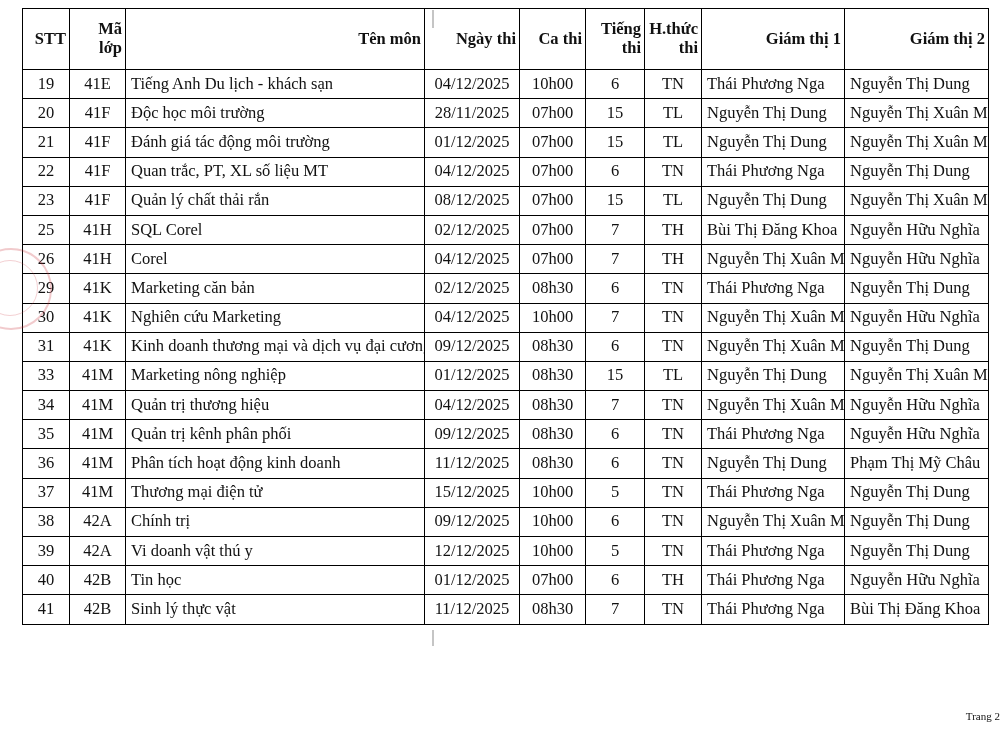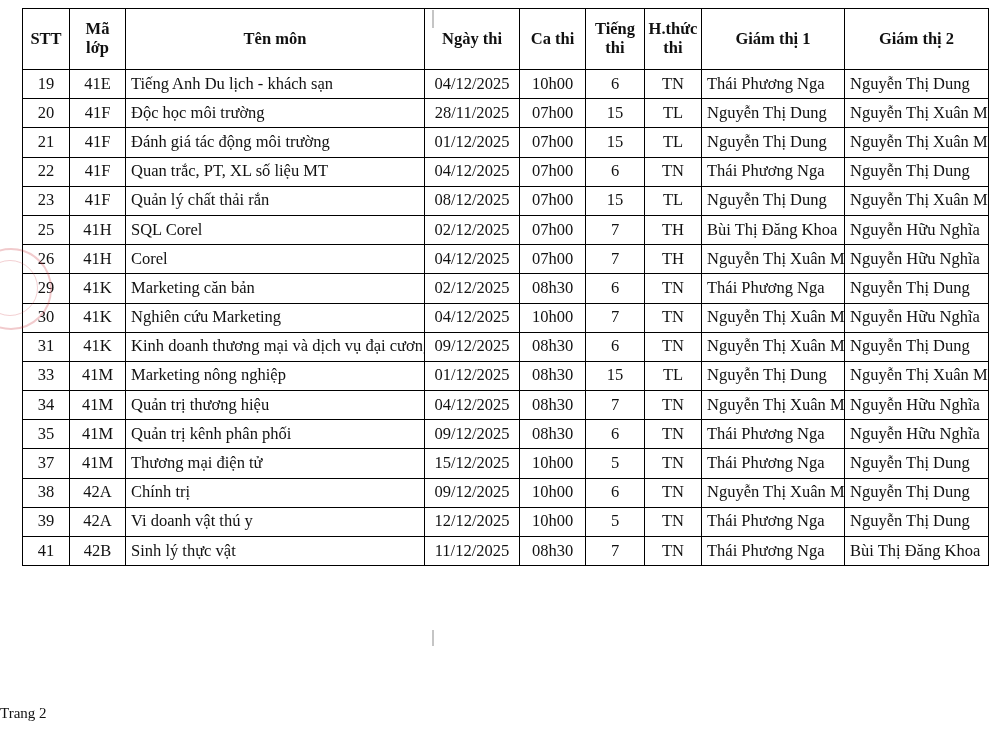--- a/index.html
+++ b/index.html
@@ -32,21 +32,21 @@
     border: 1.3px solid #000000;
     padding: 0 5px;
     font-size: 16.5px;
     line-height: 1.15;
     vertical-align: middle;
     height: 28.2px;
     overflow: hidden;
     white-space: nowrap;
   }
   table.exam thead th {
-    text-align: center;
+    text-align: right;
     font-weight: bold;
     font-size: 16.5px;
     height: 56px;
     padding: 2px 3px;
     white-space: normal;
   }
   
   col.c-stt    { width: 47px; }
   col.c-malop  { width: 56px; }
   col.c-tenmon { width: 299px; }
@@ -58,22 +58,22 @@
   col.c-gt2    { width: 144px; }
 
   td.stt, td.malop, td.ngaythi, td.cathi, td.phong, td.hthuc { text-align: center; }
   td.tenmon, td.gt1, td.gt2 { text-align: left; }
 
   .footer {
     position: absolute;
     left: 0;
     right: 0;
     bottom: 14px;
-    text-align: left;
-    font-size: 15px;
+    text-align: right;
+    font-size: 11px;
     font-family: "Liberation Serif", serif;
   }
 
   
   .stamp {
     position: absolute;
     left: -30px;
     top: 248px;
     width: 78px;
     height: 78px;
@@ -271,20 +271,31 @@
           <td class="malop">41M</td>
           <td class="tenmon">Quản trị kênh phân phối</td>
           <td class="ngaythi">09/12/2025</td>
           <td class="cathi">08h30</td>
           <td class="phong">6</td>
           <td class="hthuc">TN</td>
           <td class="gt1">Thái Phương Nga</td>
           <td class="gt2">Nguyễn Hữu Nghĩa</td>
         </tr>
         <tr>
+          <td class="stt">36</td>
+          <td class="malop">41M</td>
+          <td class="tenmon">Phân tích hoạt động kinh doanh</td>
+          <td class="ngaythi">11/12/2025</td>
+          <td class="cathi">08h30</td>
+          <td class="phong">6</td>
+          <td class="hthuc">TN</td>
+          <td class="gt1">Nguyễn Thị Dung</td>
+          <td class="gt2">Phạm Thị Mỹ Châu</td>
+        </tr>
+        <tr>
           <td class="stt">37</td>
           <td class="malop">41M</td>
           <td class="tenmon">Thương mại điện tử</td>
           <td class="ngaythi">15/12/2025</td>
           <td class="cathi">10h00</td>
           <td class="phong">5</td>
           <td class="hthuc">TN</td>
           <td class="gt1">Thái Phương Nga</td>
           <td class="gt2">Nguyễn Thị Dung</td>
         </tr>
@@ -304,20 +315,31 @@
           <td class="malop">42A</td>
           <td class="tenmon">Vi doanh vật thú y</td>
           <td class="ngaythi">12/12/2025</td>
           <td class="cathi">10h00</td>
           <td class="phong">5</td>
           <td class="hthuc">TN</td>
           <td class="gt1">Thái Phương Nga</td>
           <td class="gt2">Nguyễn Thị Dung</td>
         </tr>
         <tr>
+          <td class="stt">40</td>
+          <td class="malop">42B</td>
+          <td class="tenmon">Tin học</td>
+          <td class="ngaythi">01/12/2025</td>
+          <td class="cathi">07h00</td>
+          <td class="phong">6</td>
+          <td class="hthuc">TH</td>
+          <td class="gt1">Thái Phương Nga</td>
+          <td class="gt2">Nguyễn Hữu Nghĩa</td>
+        </tr>
+        <tr>
           <td class="stt">41</td>
           <td class="malop">42B</td>
           <td class="tenmon">Sinh lý thực vật</td>
           <td class="ngaythi">11/12/2025</td>
           <td class="cathi">08h30</td>
           <td class="phong">7</td>
           <td class="hthuc">TN</td>
           <td class="gt1">Thái Phương Nga</td>
           <td class="gt2">Bùi Thị Đăng Khoa</td>
         </tr>

